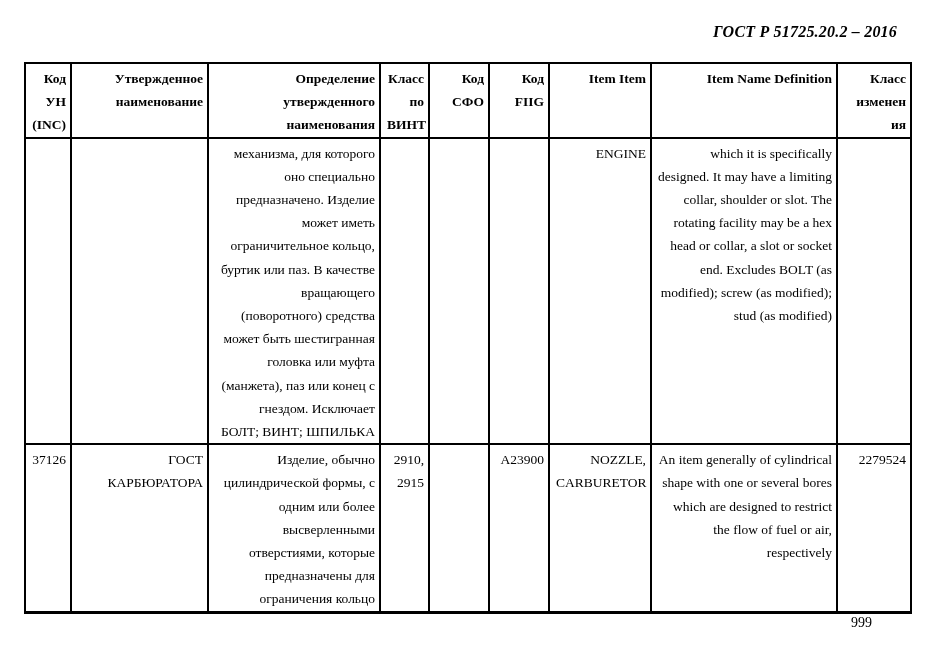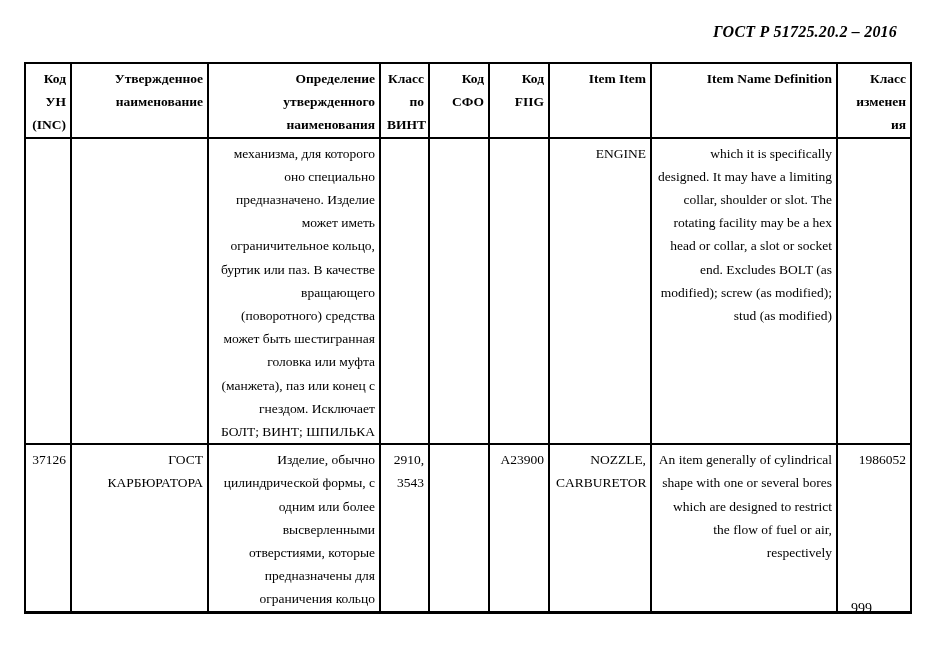--- a/index.html
+++ b/index.html
@@ -28,21 +28,21 @@
     overflow:hidden;
     margin-top:16px;
   }
   .doc-table th{font-weight:bold;}
   .doc-table td{font-weight:normal;}
   tr.hdr-row{height:73px;}
   tr.row-1{height:302px;border-radius:29px;}
   tr.row-2{height:163px;padding-left:18px;}
   tr.row-2 th, tr.row-2 td{border-bottom-width:3px;}
   .page-number{
-    position:absolute;top:601px;left:851px;
+    position:absolute;top:615px;left:851px;
     font-size:14px;
   }
 </style>
 </head>
 <body>
 
 <div>
 
   <div class="doc-title">ГОСТ Р 51725.20.2 – 2016</div>
 
@@ -118,30 +118,30 @@
         <td>ГОСТ
 КАРБЮРАТОРА</td>
         <td>Изделие, обычно
 цилиндрической формы, с
 одним или более
 высверленными
 отверстиями, которые
 предназначены для
 ограничения кольцо</td>
         <td>2910,
-3543</td>
+2915</td>
         <td></td>
         <td>A23900</td>
         <td>NOZZLE,
 CARBURETOR</td>
         <td>An item generally of cylindrical
 shape with one or several bores
 which are designed to restrict
 the flow of fuel or air,
 respectively</td>
-        <td>1986052</td>
+        <td>2279524</td>
       </tr>
     </tbody>
   </table>
 
   <div class="page-number">999</div>
 
 </div>
 
 </body></html>

